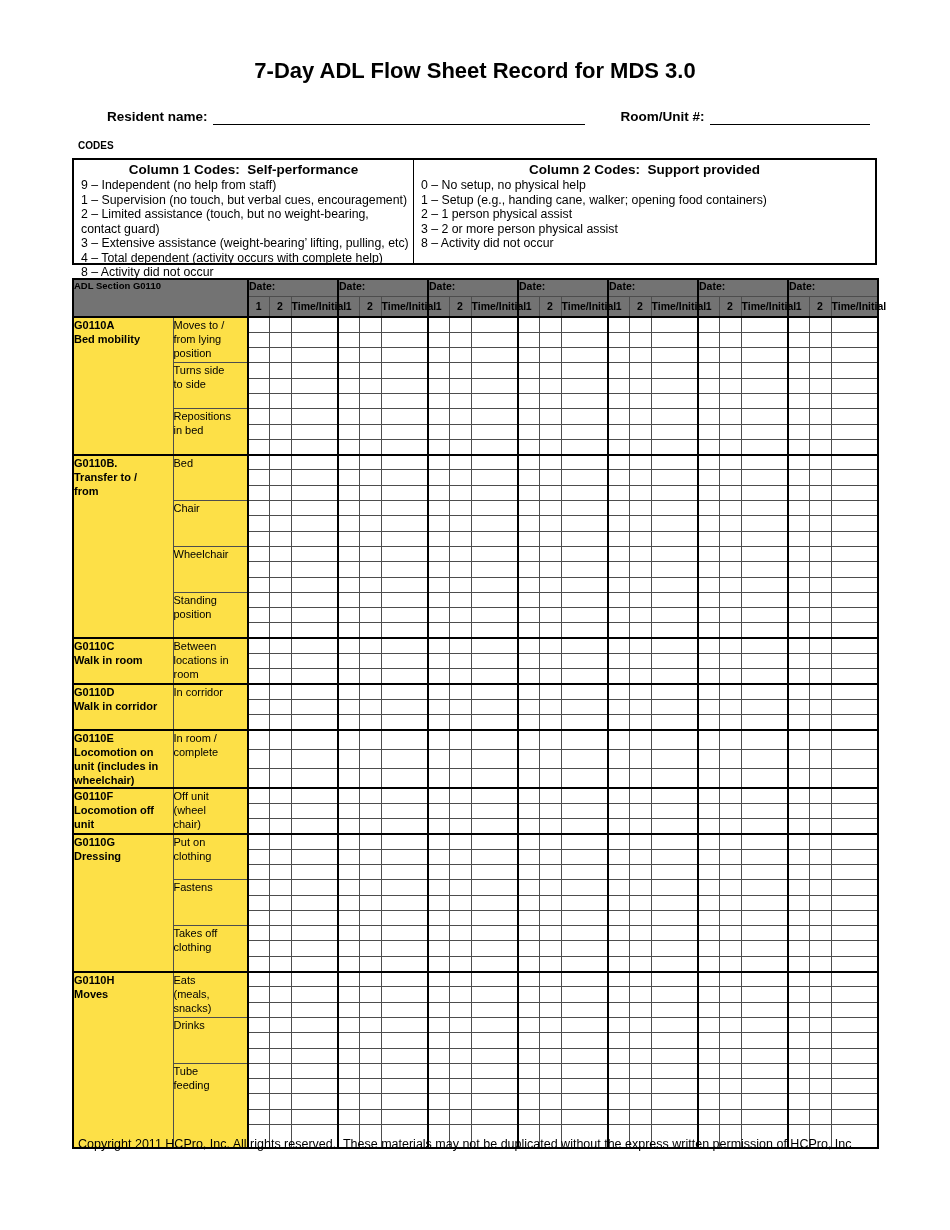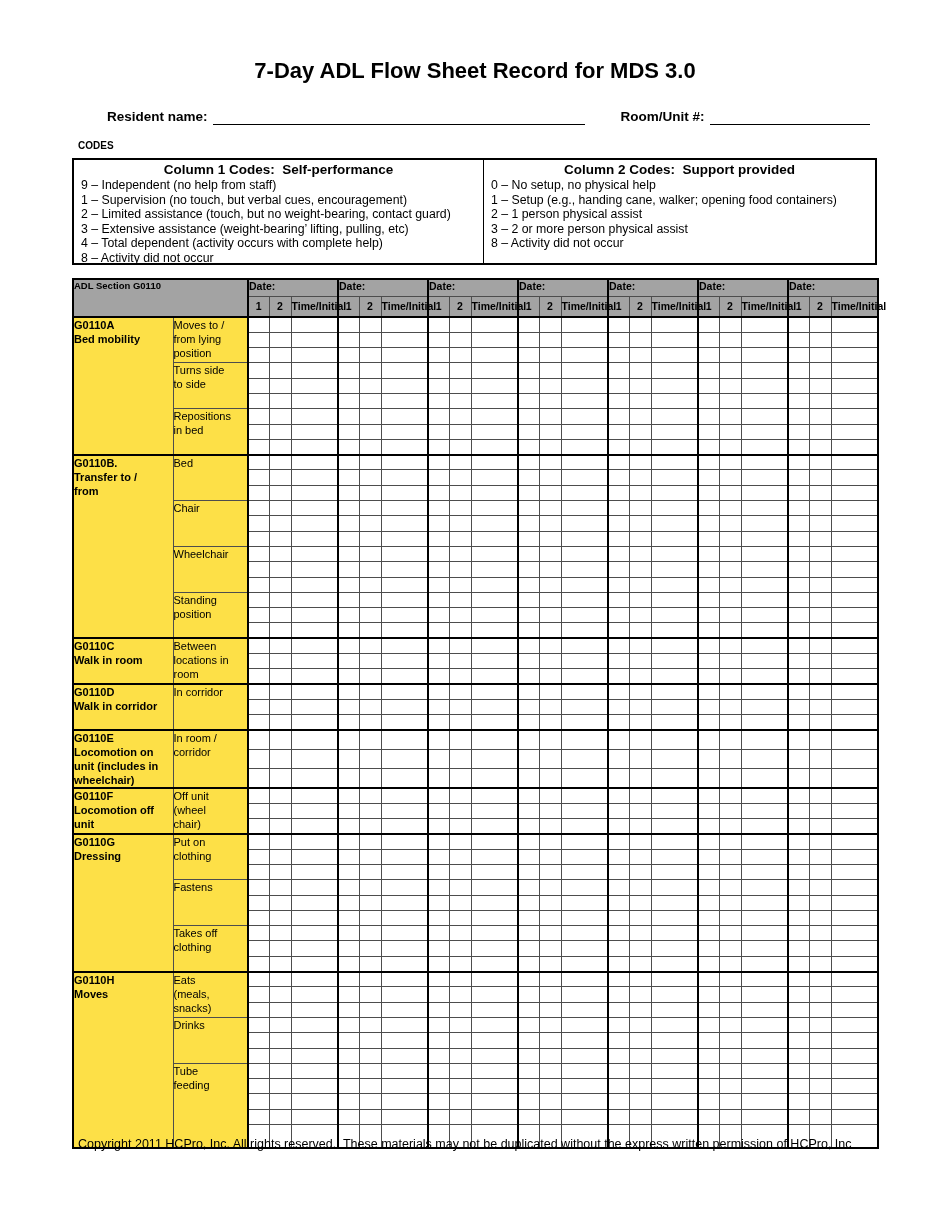--- a/index.html
+++ b/index.html
@@ -15,32 +15,32 @@
   .resident-line .lbl { white-space:nowrap; padding-bottom:1px;padding-left:29px; }
   .blank { border-bottom:1.5px solid #000; height:17px; }
   .blank-resident { width:372px; margin-left:5px; margin-right:7px; }
   .blank-room { flex:1; margin-left:5px; }
 
   .codes-heading { position:absolute; top:140px; left:78px; font-size:10px; font-weight:bold; }
 
   .codes-box { position:absolute; top:158px; left:72px; width:805px; height:107px;
                border:2px solid #000; display:flex; background:#fff; }
   .codes-col { padding-top:1px; }
-  .codes-col.c1 { width:410px; border-right:1px solid #000; }
+  .codes-col.c1 { width:340px; border-right:1px solid #000; }
   .codes-col.c2 { flex:1; }
   .codes-col-header { text-align:center; font-weight:bold; font-size:13.5px;
                       line-height:17px; white-space:pre-wrap; }
   .codes-list { list-style:none; padding:0 4px 0 7px; font-size:12.3px; line-height:14.5px; }
 
   table.adl { position:absolute; top:278px; left:72px; width:805px;
               border-collapse:collapse; table-layout:fixed;
               border:2px solid #000; background:#fff; }
   table.adl th, table.adl td { border:1px solid #4d4d4d; padding:0; }
 
-  table.adl thead th { background:#a3a3a3; font-weight:bold; }
+  table.adl thead th { background:#737373; font-weight:bold; }
   th.corner { text-align:left; vertical-align:top; font-size:9.5px;
               padding:2px 0 0 5px; border:1px solid #000; }
   th.date  { text-align:left; vertical-align:top; font-size:10.5px;
              height:17px; padding:1px 0 0 4px; }
   th.num   { font-size:10.5px; height:21px; text-align:center; vertical-align:middle; }
   th.ti    { font-size:10.5px; line-height:10.5px; text-align:center; vertical-align:middle; }
 
   table.adl .gs { border-left:2px solid #000; }
 
   tbody td.cell { height:15.3px; background:#fff; }
@@ -797,21 +797,21 @@
           <td class="cell"></td>
           <td class="cell gs"></td>
           <td class="cell"></td>
           <td class="cell"></td>
         </tr>
         <tr class="sec-start">
           <td class="sec-label" rowspan="3"><div>G0110E</div><div>Locomotion on
 unit (includes in
 wheelchair)</div></td>
           <td class="act-label" rowspan="3">In room /
-corridor</td>
+complete</td>
           <td class="cell gs"></td>
           <td class="cell"></td>
           <td class="cell"></td>
           <td class="cell gs"></td>
           <td class="cell"></td>
           <td class="cell"></td>
           <td class="cell gs"></td>
           <td class="cell"></td>
           <td class="cell"></td>
           <td class="cell gs"></td>

